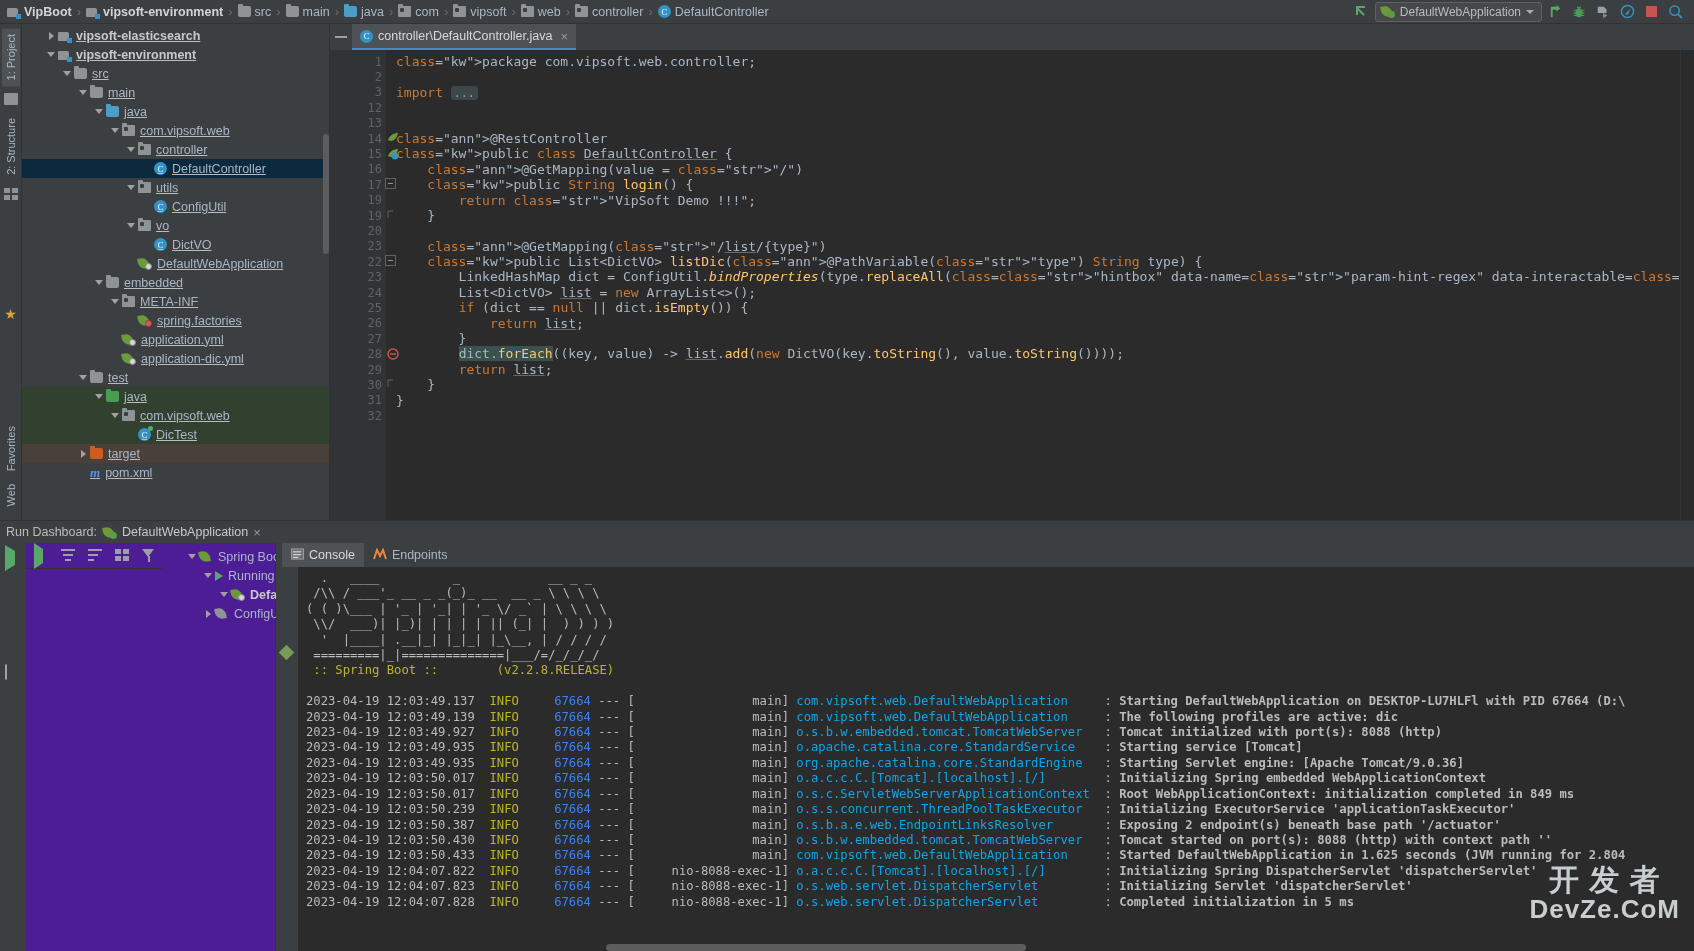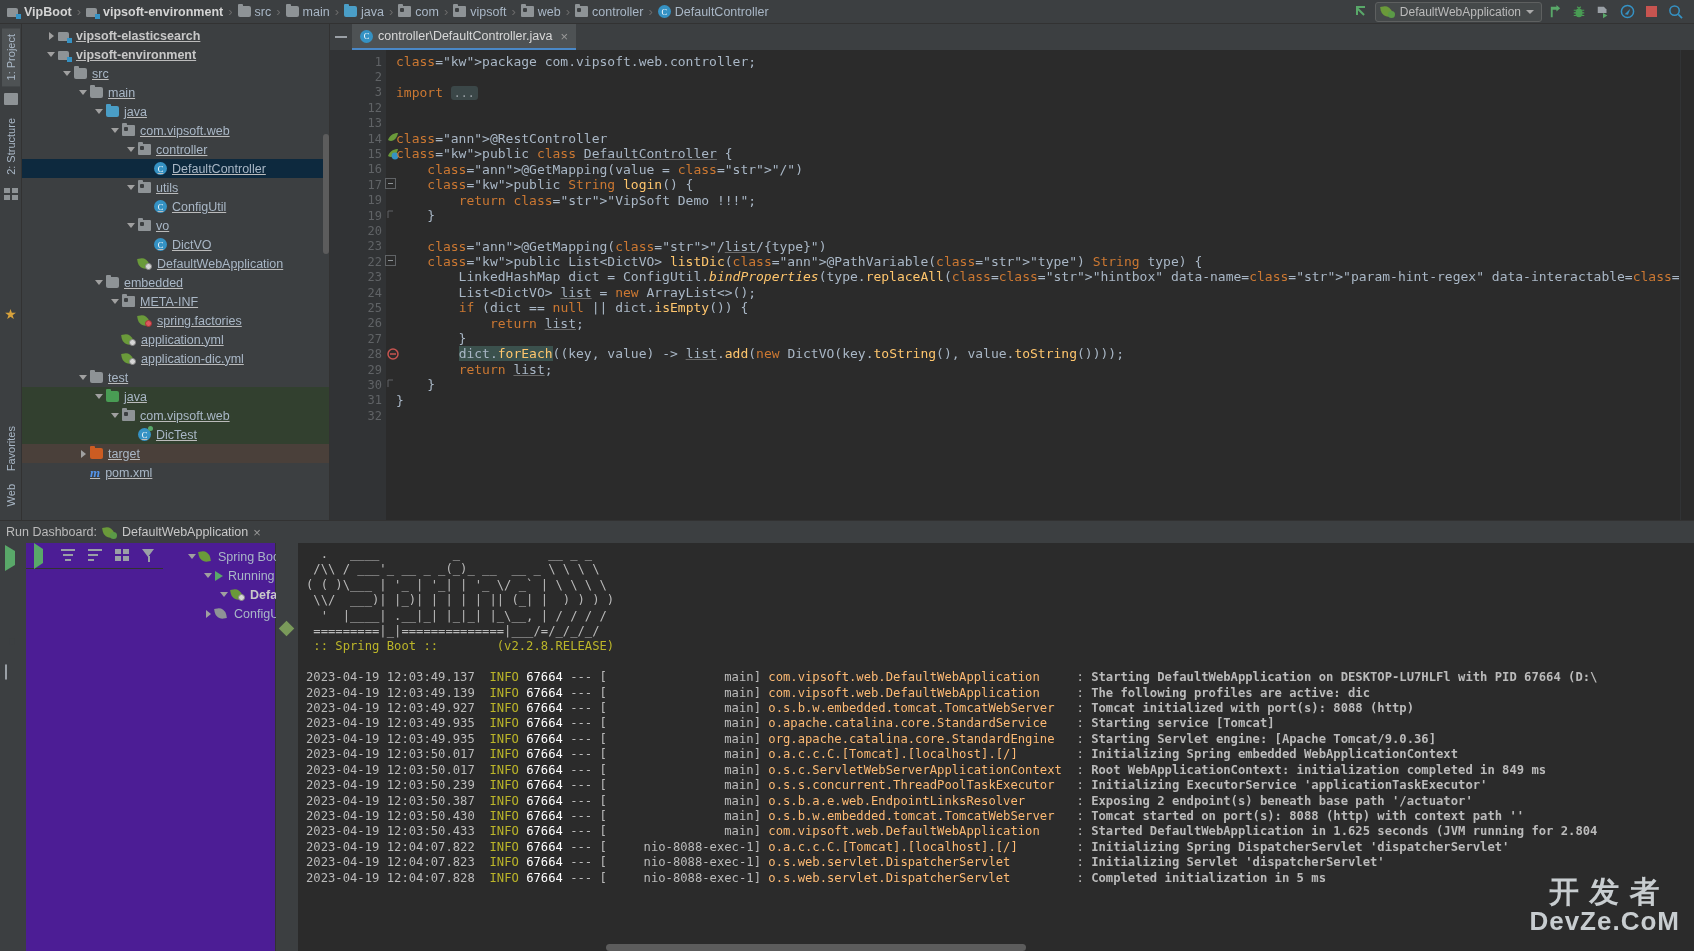--- a/index.html
+++ b/index.html
@@ -206,29 +206,29 @@
   .ctabs { height:24px; min-height:24px; background:#3c3f41; display:flex; align-items:stretch; padding-left:6px; }
   .ctab { display:flex; align-items:center; gap:5px; padding:0 9px; font-size:12.5px; color:#a9b7c6; }
   .ctab.active { background:#4e5254; color:#d8d8d8; }
   .console-body { flex:1; display:flex; min-height:0; position:relative; overflow:hidden; }
   .console-strip { width:22px; min-width:22px; background:#3c3f41; position:relative; }
   .pen { position:absolute; top:80px; left:5px; width:11px;height:11px;background:#7a9a5a;transform:rotate(45deg); }
   .console-text { flex:1; padding:4px 0 0 8px; font-family:"DejaVu Sans Mono", monospace; font-size:12.2px;
     line-height:15.4px; white-space:pre; color:#bbbbbb; overflow:hidden; }
   .lg-date { color:#bbbbbb; }
   .lg-info { color:#bbb529; }
-  .lg-pid  { color:#ffffff; }
+  .lg-pid  { color:#3b82f6;margin-left:28px; }
   .lg-dash { color:#bbbbbb; }
-  .lg-cls  { color:#fdba74; }
+  .lg-cls  { color:#0ea5e9; }
   .lg-msg  { color:#bbbbbb;font-weight:bold; }
   .banner { color:#bbb529; }
   .banner2 { color:#bbbbbb; }
   .hscroll { position:absolute; bottom:0; left:330px; width:420px; height:7px; background:#5c5c5c; border-radius:4px; }
 
-  .watermark { position:absolute; right:14px; bottom:16px; text-align:center; pointer-events:none; }
+  .watermark { position:absolute; right:14px; bottom:28px; text-align:center; pointer-events:none; }
   .wm1 { font-size:30px; font-weight:bold; color:#c8cdd0; letter-spacing:1px; line-height:1.05;}
   .wm2 { font-size:26px; font-weight:bold; color:#c8cdd0; letter-spacing:1px; line-height:1.05;}
 </style>
 </head>
 <body>
 
 <div class="app">
 
   <div class="topbar">
     <div class="crumbs" id="crumbs">
@@ -734,20 +734,41 @@
               </span>
               <span class="ic-leaf">
                 <i class="lf" style="background:#8e9396"></i>
               </span>
               <span class="tlabel">ConfigUtil</span>
             </div>
           </div>
       </div>
 
       <div class="console-pane">
+        <div class="ctabs">
+          <div class="ctab active">
+            <span>
+              <svg width="13" height="12" viewBox="0 0 14 12">
+                  <rect x="0.5" y="0.5" width="13" height="11" fill="#6e7276" stroke="#9aa0a6"></rect>
+                  <rect x="2" y="3" width="9" height="1.3" fill="#cfd3d6"></rect>
+                  <rect x="2" y="6" width="9" height="1.3" fill="#cfd3d6"></rect>
+                  <rect x="2" y="9" width="6" height="1.3" fill="#cfd3d6"></rect>
+                </svg>
+            </span>
+            <span>Console</span>
+          </div>
+          <div class="ctab">
+            <span>
+              <svg width="14" height="12" viewBox="0 0 14 12">
+                  <path d="M1 11 L4 2 L7 8 L10 2 L13 11" stroke="#e8873a" stroke-width="2" fill="none"></path>
+                </svg>
+            </span>
+            <span>Endpoints</span>
+          </div>
+        </div>
         <div class="console-body">
           <div class="console-strip">
             <span class="pen"></span>
           </div>
           <div class="console-text" id="consolelog"><div class="banner2">  .   ____          _            __ _ _</div><div class="banner2"> /\\ / ___'_ __ _ _(_)_ __  __ _ \ \ \ \</div><div class="banner2">( ( )\___ | '_ | '_| | '_ \/ _` | \ \ \ \</div><div class="banner2"> \\/  ___)| |_)| | | | | || (_| |  ) ) ) )</div><div class="banner2">  '  |____| .__|_| |_|_| |_\__, | / / / /</div><div class="banner2"> =========|_|==============|___/=/_/_/_/</div><div class="banner"> :: Spring Boot ::        (v2.2.8.RELEASE)</div><div>&nbsp;</div><div><span class="lg-date">2023-04-19 12:03:49.137</span>  <span class="lg-info">INFO</span> <span class="lg-pid">67664</span> <span class="lg-dash">---</span> [                main] <span class="lg-cls">com.vipsoft.web.DefaultWebApplication    </span> : <span class="lg-msg">Starting DefaultWebApplication on DESKTOP-LU7HLFl with PID 67664 (D:\</span></div><div><span class="lg-date">2023-04-19 12:03:49.139</span>  <span class="lg-info">INFO</span> <span class="lg-pid">67664</span> <span class="lg-dash">---</span> [                main] <span class="lg-cls">com.vipsoft.web.DefaultWebApplication    </span> : <span class="lg-msg">The following profiles are active: dic</span></div><div><span class="lg-date">2023-04-19 12:03:49.927</span>  <span class="lg-info">INFO</span> <span class="lg-pid">67664</span> <span class="lg-dash">---</span> [                main] <span class="lg-cls">o.s.b.w.embedded.tomcat.TomcatWebServer  </span> : <span class="lg-msg">Tomcat initialized with port(s): 8088 (http)</span></div><div><span class="lg-date">2023-04-19 12:03:49.935</span>  <span class="lg-info">INFO</span> <span class="lg-pid">67664</span> <span class="lg-dash">---</span> [                main] <span class="lg-cls">o.apache.catalina.core.StandardService   </span> : <span class="lg-msg">Starting service [Tomcat]</span></div><div><span class="lg-date">2023-04-19 12:03:49.935</span>  <span class="lg-info">INFO</span> <span class="lg-pid">67664</span> <span class="lg-dash">---</span> [                main] <span class="lg-cls">org.apache.catalina.core.StandardEngine  </span> : <span class="lg-msg">Starting Servlet engine: [Apache Tomcat/9.0.36]</span></div><div><span class="lg-date">2023-04-19 12:03:50.017</span>  <span class="lg-info">INFO</span> <span class="lg-pid">67664</span> <span class="lg-dash">---</span> [                main] <span class="lg-cls">o.a.c.c.C.[Tomcat].[localhost].[/]       </span> : <span class="lg-msg">Initializing Spring embedded WebApplicationContext</span></div><div><span class="lg-date">2023-04-19 12:03:50.017</span>  <span class="lg-info">INFO</span> <span class="lg-pid">67664</span> <span class="lg-dash">---</span> [                main] <span class="lg-cls">o.s.c.ServletWebServerApplicationContext </span> : <span class="lg-msg">Root WebApplicationContext: initialization completed in 849 ms</span></div><div><span class="lg-date">2023-04-19 12:03:50.239</span>  <span class="lg-info">INFO</span> <span class="lg-pid">67664</span> <span class="lg-dash">---</span> [                main] <span class="lg-cls">o.s.s.concurrent.ThreadPoolTaskExecutor  </span> : <span class="lg-msg">Initializing ExecutorService 'applicationTaskExecutor'</span></div><div><span class="lg-date">2023-04-19 12:03:50.387</span>  <span class="lg-info">INFO</span> <span class="lg-pid">67664</span> <span class="lg-dash">---</span> [                main] <span class="lg-cls">o.s.b.a.e.web.EndpointLinksResolver      </span> : <span class="lg-msg">Exposing 2 endpoint(s) beneath base path '/actuator'</span></div><div><span class="lg-date">2023-04-19 12:03:50.430</span>  <span class="lg-info">INFO</span> <span class="lg-pid">67664</span> <span class="lg-dash">---</span> [                main] <span class="lg-cls">o.s.b.w.embedded.tomcat.TomcatWebServer  </span> : <span class="lg-msg">Tomcat started on port(s): 8088 (http) with context path ''</span></div><div><span class="lg-date">2023-04-19 12:03:50.433</span>  <span class="lg-info">INFO</span> <span class="lg-pid">67664</span> <span class="lg-dash">---</span> [                main] <span class="lg-cls">com.vipsoft.web.DefaultWebApplication    </span> : <span class="lg-msg">Started DefaultWebApplication in 1.625 seconds (JVM running for 2.804</span></div><div><span class="lg-date">2023-04-19 12:04:07.822</span>  <span class="lg-info">INFO</span> <span class="lg-pid">67664</span> <span class="lg-dash">---</span> [     nio-8088-exec-1] <span class="lg-cls">o.a.c.c.C.[Tomcat].[localhost].[/]       </span> : <span class="lg-msg">Initializing Spring DispatcherServlet 'dispatcherServlet'</span></div><div><span class="lg-date">2023-04-19 12:04:07.823</span>  <span class="lg-info">INFO</span> <span class="lg-pid">67664</span> <span class="lg-dash">---</span> [     nio-8088-exec-1] <span class="lg-cls">o.s.web.servlet.DispatcherServlet        </span> : <span class="lg-msg">Initializing Servlet 'dispatcherServlet'</span></div><div><span class="lg-date">2023-04-19 12:04:07.828</span>  <span class="lg-info">INFO</span> <span class="lg-pid">67664</span> <span class="lg-dash">---</span> [     nio-8088-exec-1] <span class="lg-cls">o.s.web.servlet.DispatcherServlet        </span> : <span class="lg-msg">Completed initialization in 5 ms</span></div></div>
           <div class="hscroll"></div>
           <div class="watermark">
             <div class="wm1">开 发 者</div>
             <div class="wm2">DevZe.CoM</div>
           </div>

